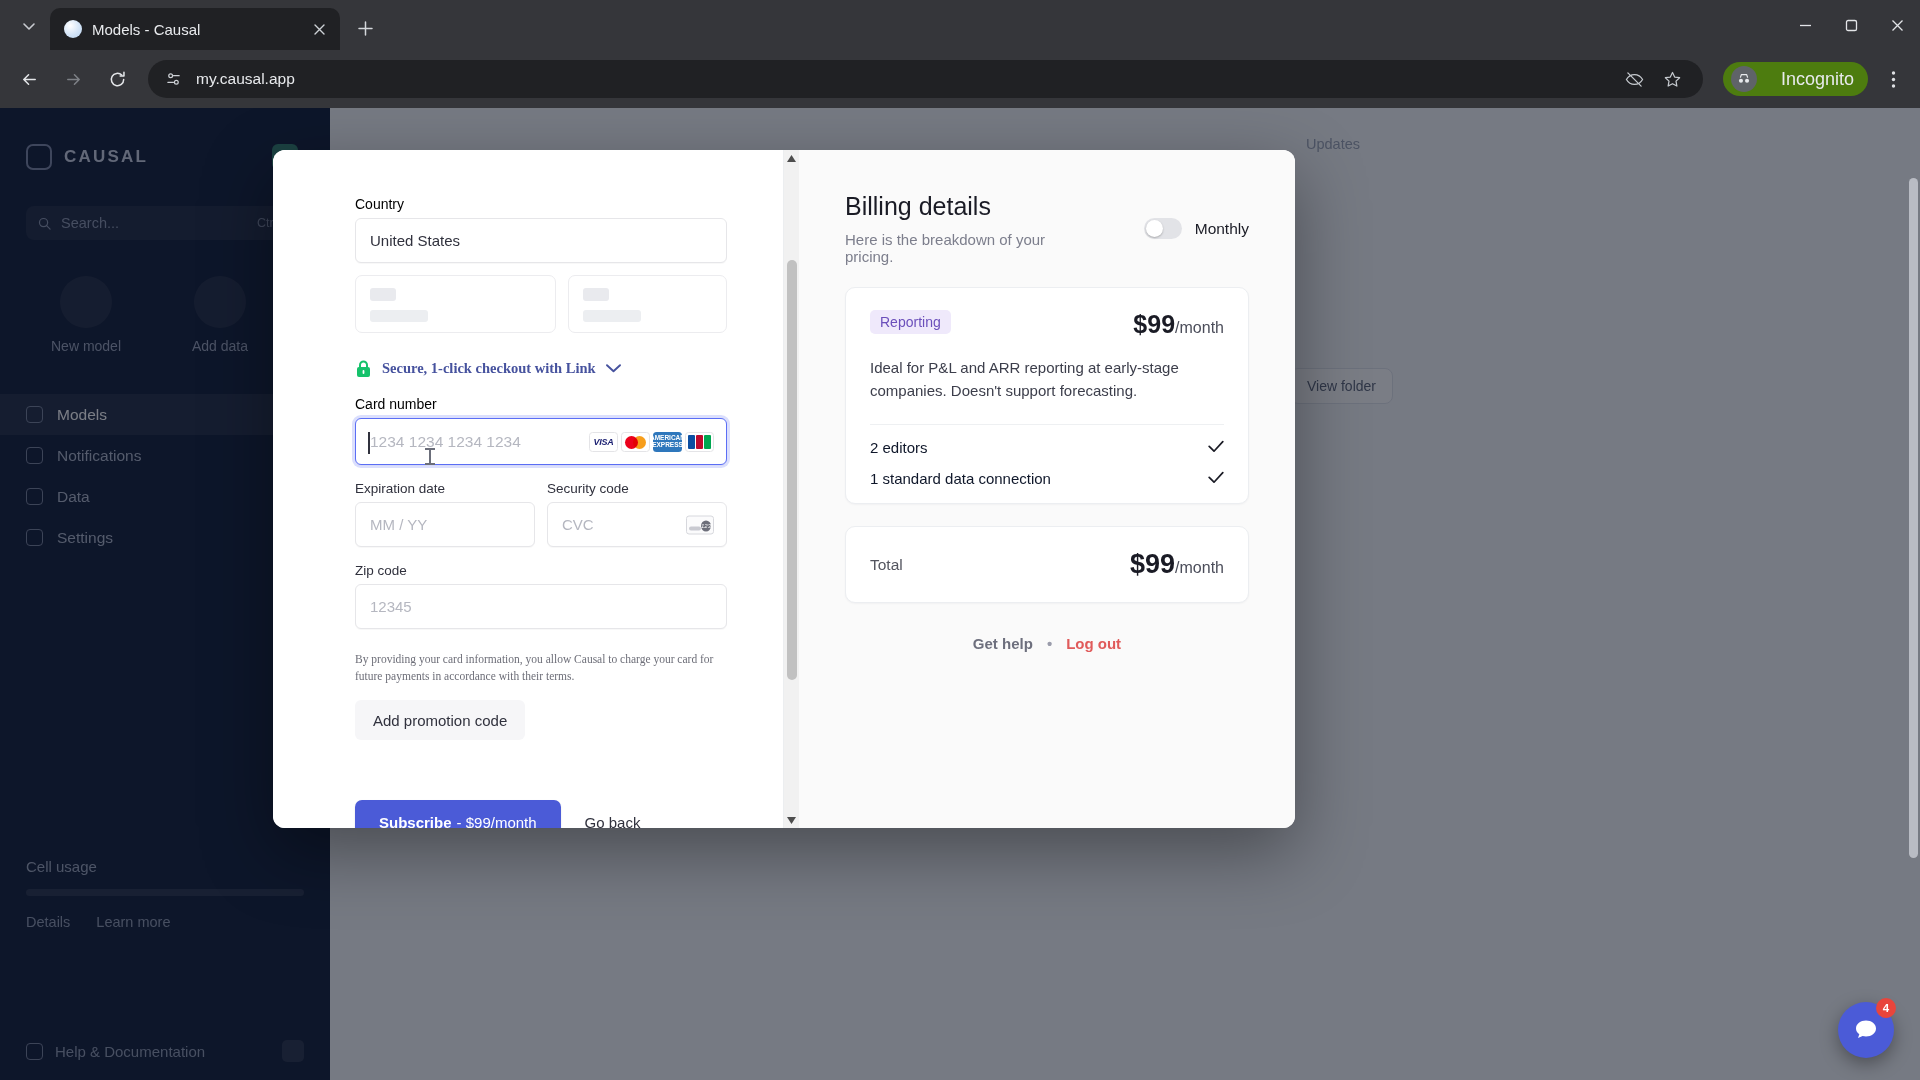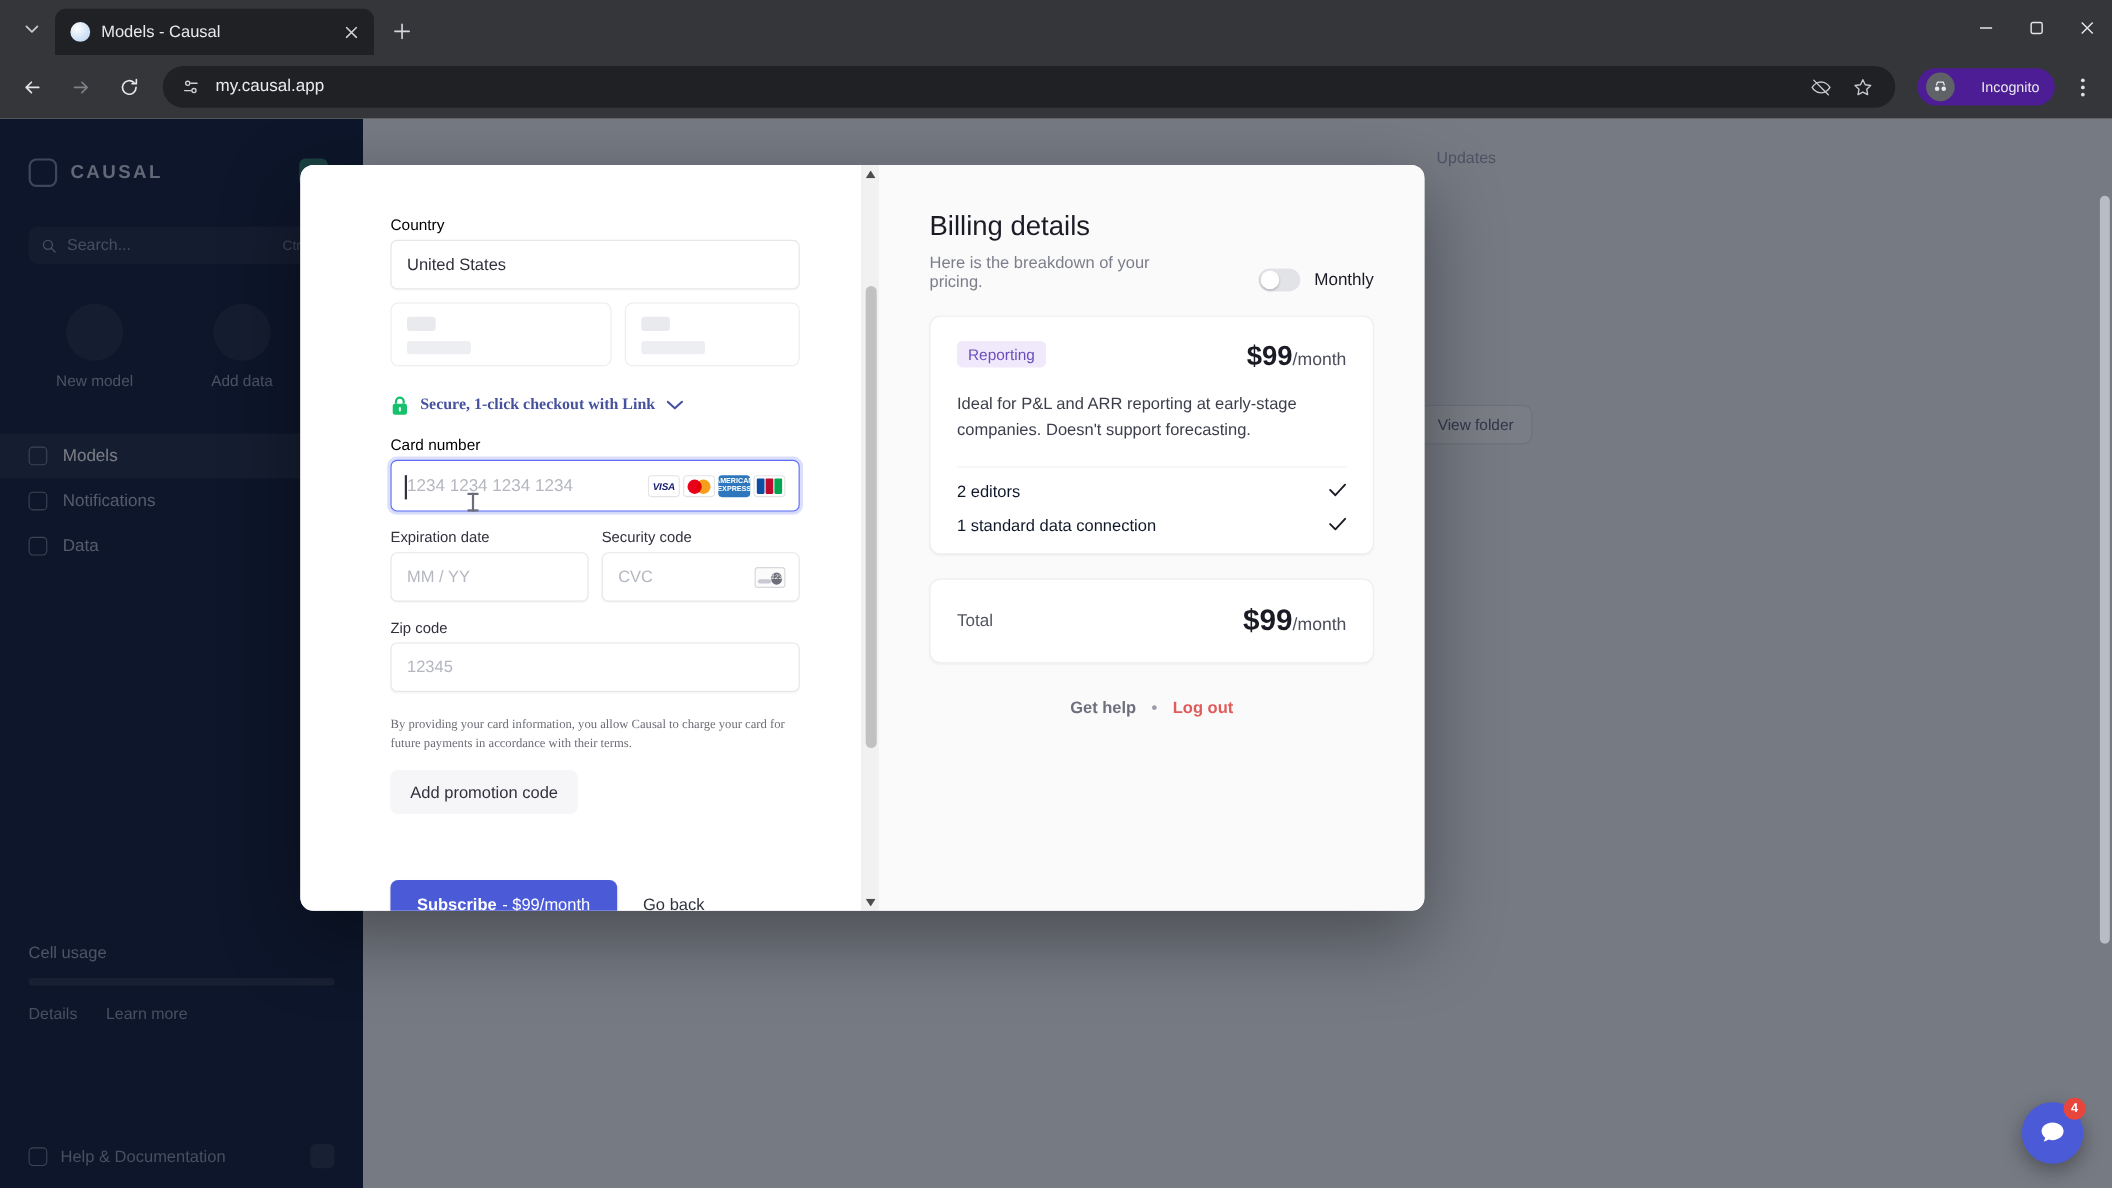--- a/index.html
+++ b/index.html
@@ -50,22 +50,22 @@
   .nav-btn.disabled { color: #7e8186; }
   .omnibox {
     flex: 1; height: 38px; background: #202124; border-radius: 19px; margin: 0 8px 0 6px;
     display: flex; align-items: center; padding: 0 14px; gap: 12px; position: relative;
   }
   .omnibox-icon { width: 22px; height: 22px; display:flex; align-items:center; justify-content:center; color:#cdd1d6; flex:none;}
   .omnibox-url { color: #e8eaed; font-size: 15.5px; flex: 1; white-space: nowrap; overflow: hidden;}
   .omni-right { display:flex; align-items:center; gap: 14px; padding-right: 4px; }
   .omni-right .icn { width: 24px; height: 24px; display:flex; align-items:center; justify-content:center; color:#c6cacf;}
   .incognito-pill {
-    height: 34px; border-radius: 17px; background: #4c1d95; display:flex; align-items:center;
-    gap: 24px; padding: 0 14px 0 8px; margin-left: 10px; color:#e8eaed; font-size: 13px;
+    height: 34px; border-radius: 17px; background: #4d7c0f; display:flex; align-items:center;
+    gap: 24px; padding: 0 14px 0 8px; margin-left: 10px; color:#e8eaed; font-size: 18px;
   }
   .incognito-ic { width: 26px; height: 26px; border-radius: 50%; background:#5f6368; display:flex;align-items:center;justify-content:center; }
   .kebab { width: 34px; height: 34px; display:flex; align-items:center; justify-content:center; color:#dfe1e4; margin-left: 6px;}
 
   
   .viewport { position: absolute; left:0; top: 108px; width: 1920px; height: 972px; background: #f6f7fb; overflow: hidden; }
   .app-shell { position:absolute; inset:0; display:flex; filter: blur(0.4px); }
   .app-sidebar { width: 330px; background: #0f1b35; color:#fff; padding: 22px 0 0 0; position:relative; }
   .brand-row { display:flex; align-items:center; gap: 12px; padding: 0 26px; height: 54px;}
   .brand-dot { width: 26px; height: 26px; border-radius: 7px; border: 2px solid #7b86a5; }
@@ -174,21 +174,21 @@
   .pane-scroll {
     width: 16px; background: #f1f1f1; position: relative; border-left: 1px solid #eceef0;
     flex: none;
   }
   .ps-arrow { position:absolute; left: 0; right: 0; height: 16px; display:flex; align-items:center; justify-content:center; color:#4d4d4d;}
   .ps-arrow.up { top: 0; } .ps-arrow.down { bottom: 0; }
   .ps-thumb { position:absolute; left: 3px; width: 10px; background:#c1c1c1; border-radius: 5px; }
 
   
   .modal-right { flex: 1; background: #fafafa; padding: 42px 46px 0 46px; }
-  .br-head { display:flex; align-items:flex-end;gap:47px; }
+  .br-head { display:flex; align-items:center;gap:47px; }
   .br-title { font-size: 25px; color: #1a1b25; font-weight: 400; }
   .br-sub { font-size: 15px; color: #7c7e8c; margin-top: 10px; }
   .toggle-wrap { margin-left:auto; display:flex; align-items:center; gap: 13px; }
   .toggle { width: 38px; height: 21px; border-radius: 11px; background:#e2e3e7; position:relative; }
   .toggle .knob { position:absolute; left: 2px; top: 2px; width: 17px; height: 17px; border-radius:50%; background:#fff; box-shadow: 0 1px 2px rgba(0,0,0,.25);}
   .toggle-label { font-size: 15.5px; color: #1a1b25; }
 
   .plan-card { margin-top: 22px; background:#fff; border: 1px solid #eceef1; border-radius: 10px; padding: 22px 24px 16px; box-shadow: 0 1px 2px rgba(16,24,40,.04);}
   .plan-top { display:flex; align-items:flex-start; }
   .plan-badge { background:#efe9fb; color:#6b4fbb; font-size: 14px; border-radius: 5px; padding: 4px 10px; }
@@ -357,20 +357,24 @@
             <span>Models</span>
           </div>
           <div class="side-item">
             <span class="side-sq"></span>
             <span>Notifications</span>
           </div>
           <div class="side-item">
             <span class="side-sq"></span>
             <span>Data</span>
           </div>
+          <div class="side-item">
+            <span class="side-sq"></span>
+            <span>Settings</span>
+          </div>
         </div>
         <div class="cell-usage">
           <div class="cu-title">Cell usage</div>
           <div class="cu-bar"></div>
           <div class="cu-links">
             <span>Details</span>
             <span>Learn more</span>
           </div>
         </div>
         <div class="help-row">

